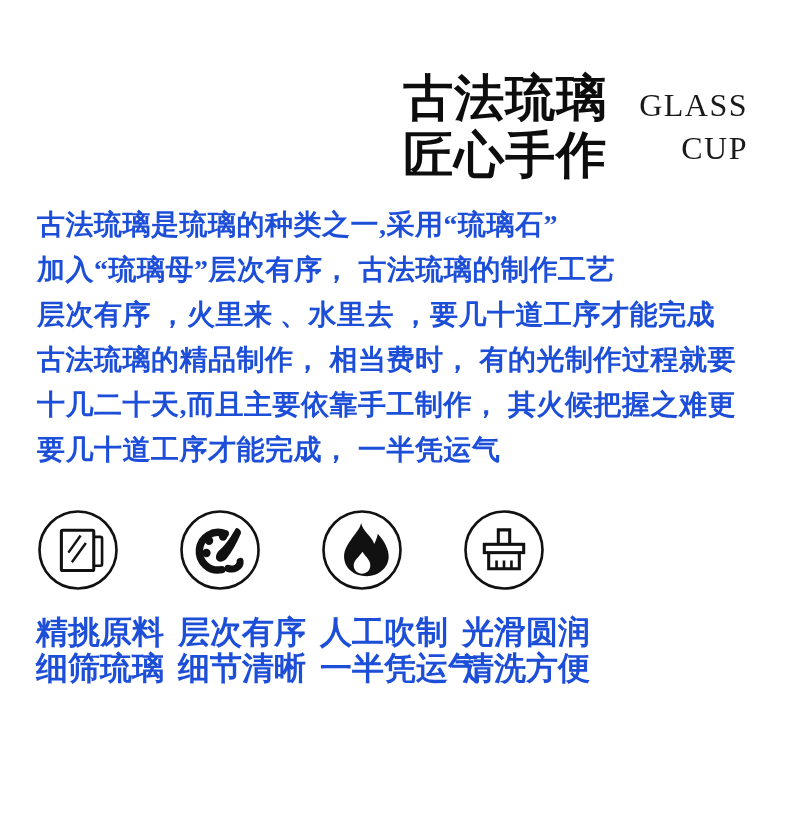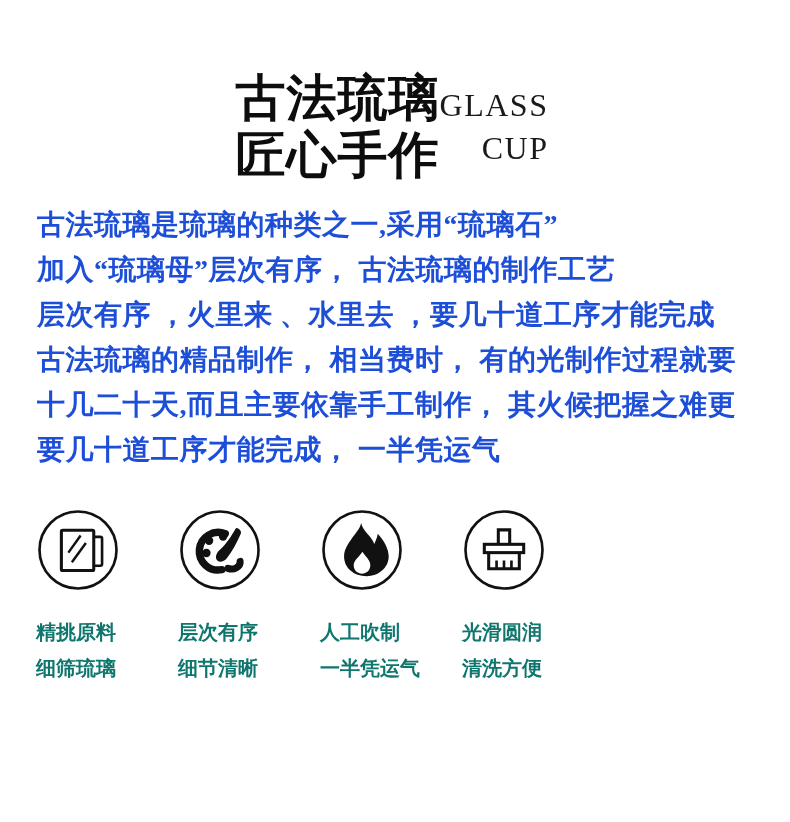--- a/index.html
+++ b/index.html
@@ -8,39 +8,40 @@
     background: #ffffff;
     color: #111111;
     font-family: "Liberation Serif", "DejaVu Serif", serif;
     overflow: hidden;
   }
   .page { width: 790px; height: 822px; position: relative; }
 
   
   .header {
     display: flex;
-    justify-content: center;
+    justify-content: flex-end;
     align-items: flex-start;
     padding: 70px 42px 0 36px;
   }
   .title {
     font-size: 50px;
     font-weight: 700;
     line-height: 57px;
     letter-spacing: 1px;
     color: #0d0d0d;
   }
   .brand {
     text-align: right;
     font-size: 32px;
     font-weight: 400;
     line-height: 43px;
     letter-spacing: 1.5px;
     padding-top: 14px;
     color: #1a1a1a;
+    margin-left: 32px;
   }
 
   
   .desc { margin: 18px 0 0 37px; }
   .desc-line {
     font-size: 28px;
     font-weight: 700;
     line-height: 45px;
     letter-spacing: 0.5px;
     white-space: nowrap;
@@ -50,25 +51,25 @@
   
   .features {
     display: flex;
     margin-top: 36px;
     padding-left: 36px;
   }
   .feature { width: 142px; flex: 0 0 142px; }
   .feature-icon { display: block; width: 84px; height: 84px; }
   .feature-labels { margin-top: 22px; }
   .feature-label {
-    font-size: 20px;
+    font-size: 32px;
     font-weight: 700;
     line-height: 36px;
     white-space: nowrap;
-    color: #0f766e;
+    color: #1d4ed8;
   }
   svg .ln { stroke: #111; fill: none; }
 </style>
 </head>
 <body>
 
 <div class="page">
 
   <div class="header">
     <div class="title">

